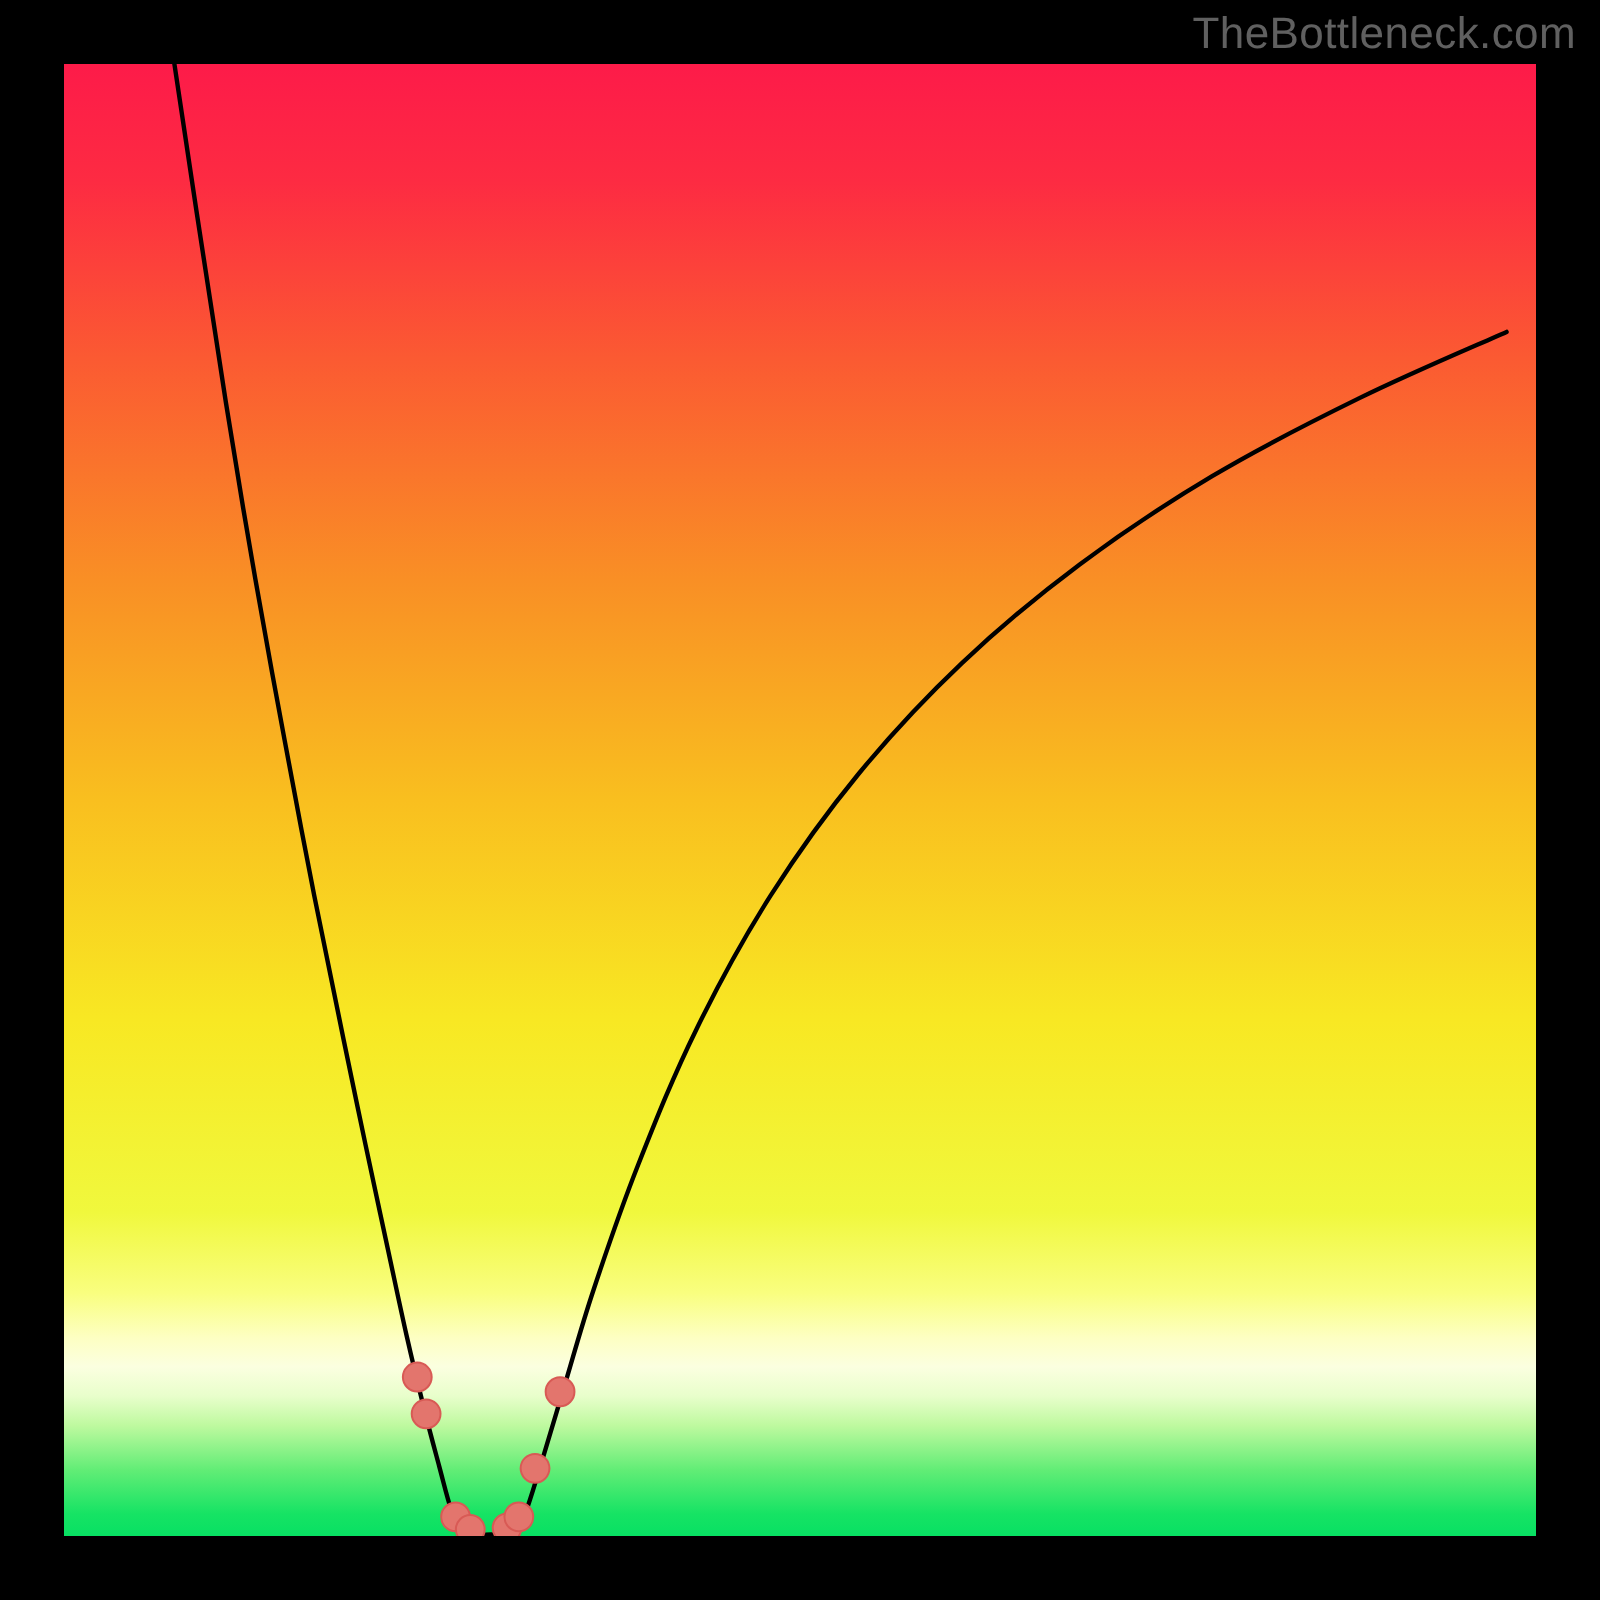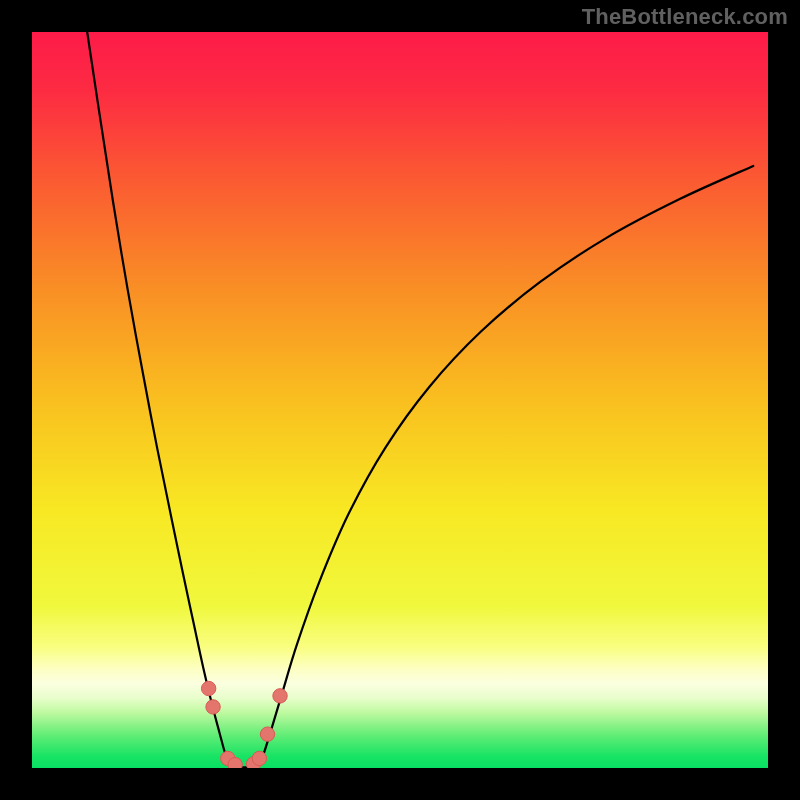--- a/index.html
+++ b/index.html
@@ -26,21 +26,21 @@
   }
   .gradient {
     position: absolute;
     inset: 0;
   }
   .watermark {
     position: absolute;
     top: 4px;
     right: 12px;
     font-family: Arial, Helvetica, sans-serif;
-    font-weight: 700;
+    font-weight: 400;
     font-size: 22px;
     color: #606060;
     letter-spacing: 0.2px;
   }
   svg.curve {
     position: absolute;
     inset: 0;
   }
 </style>
 </head>

